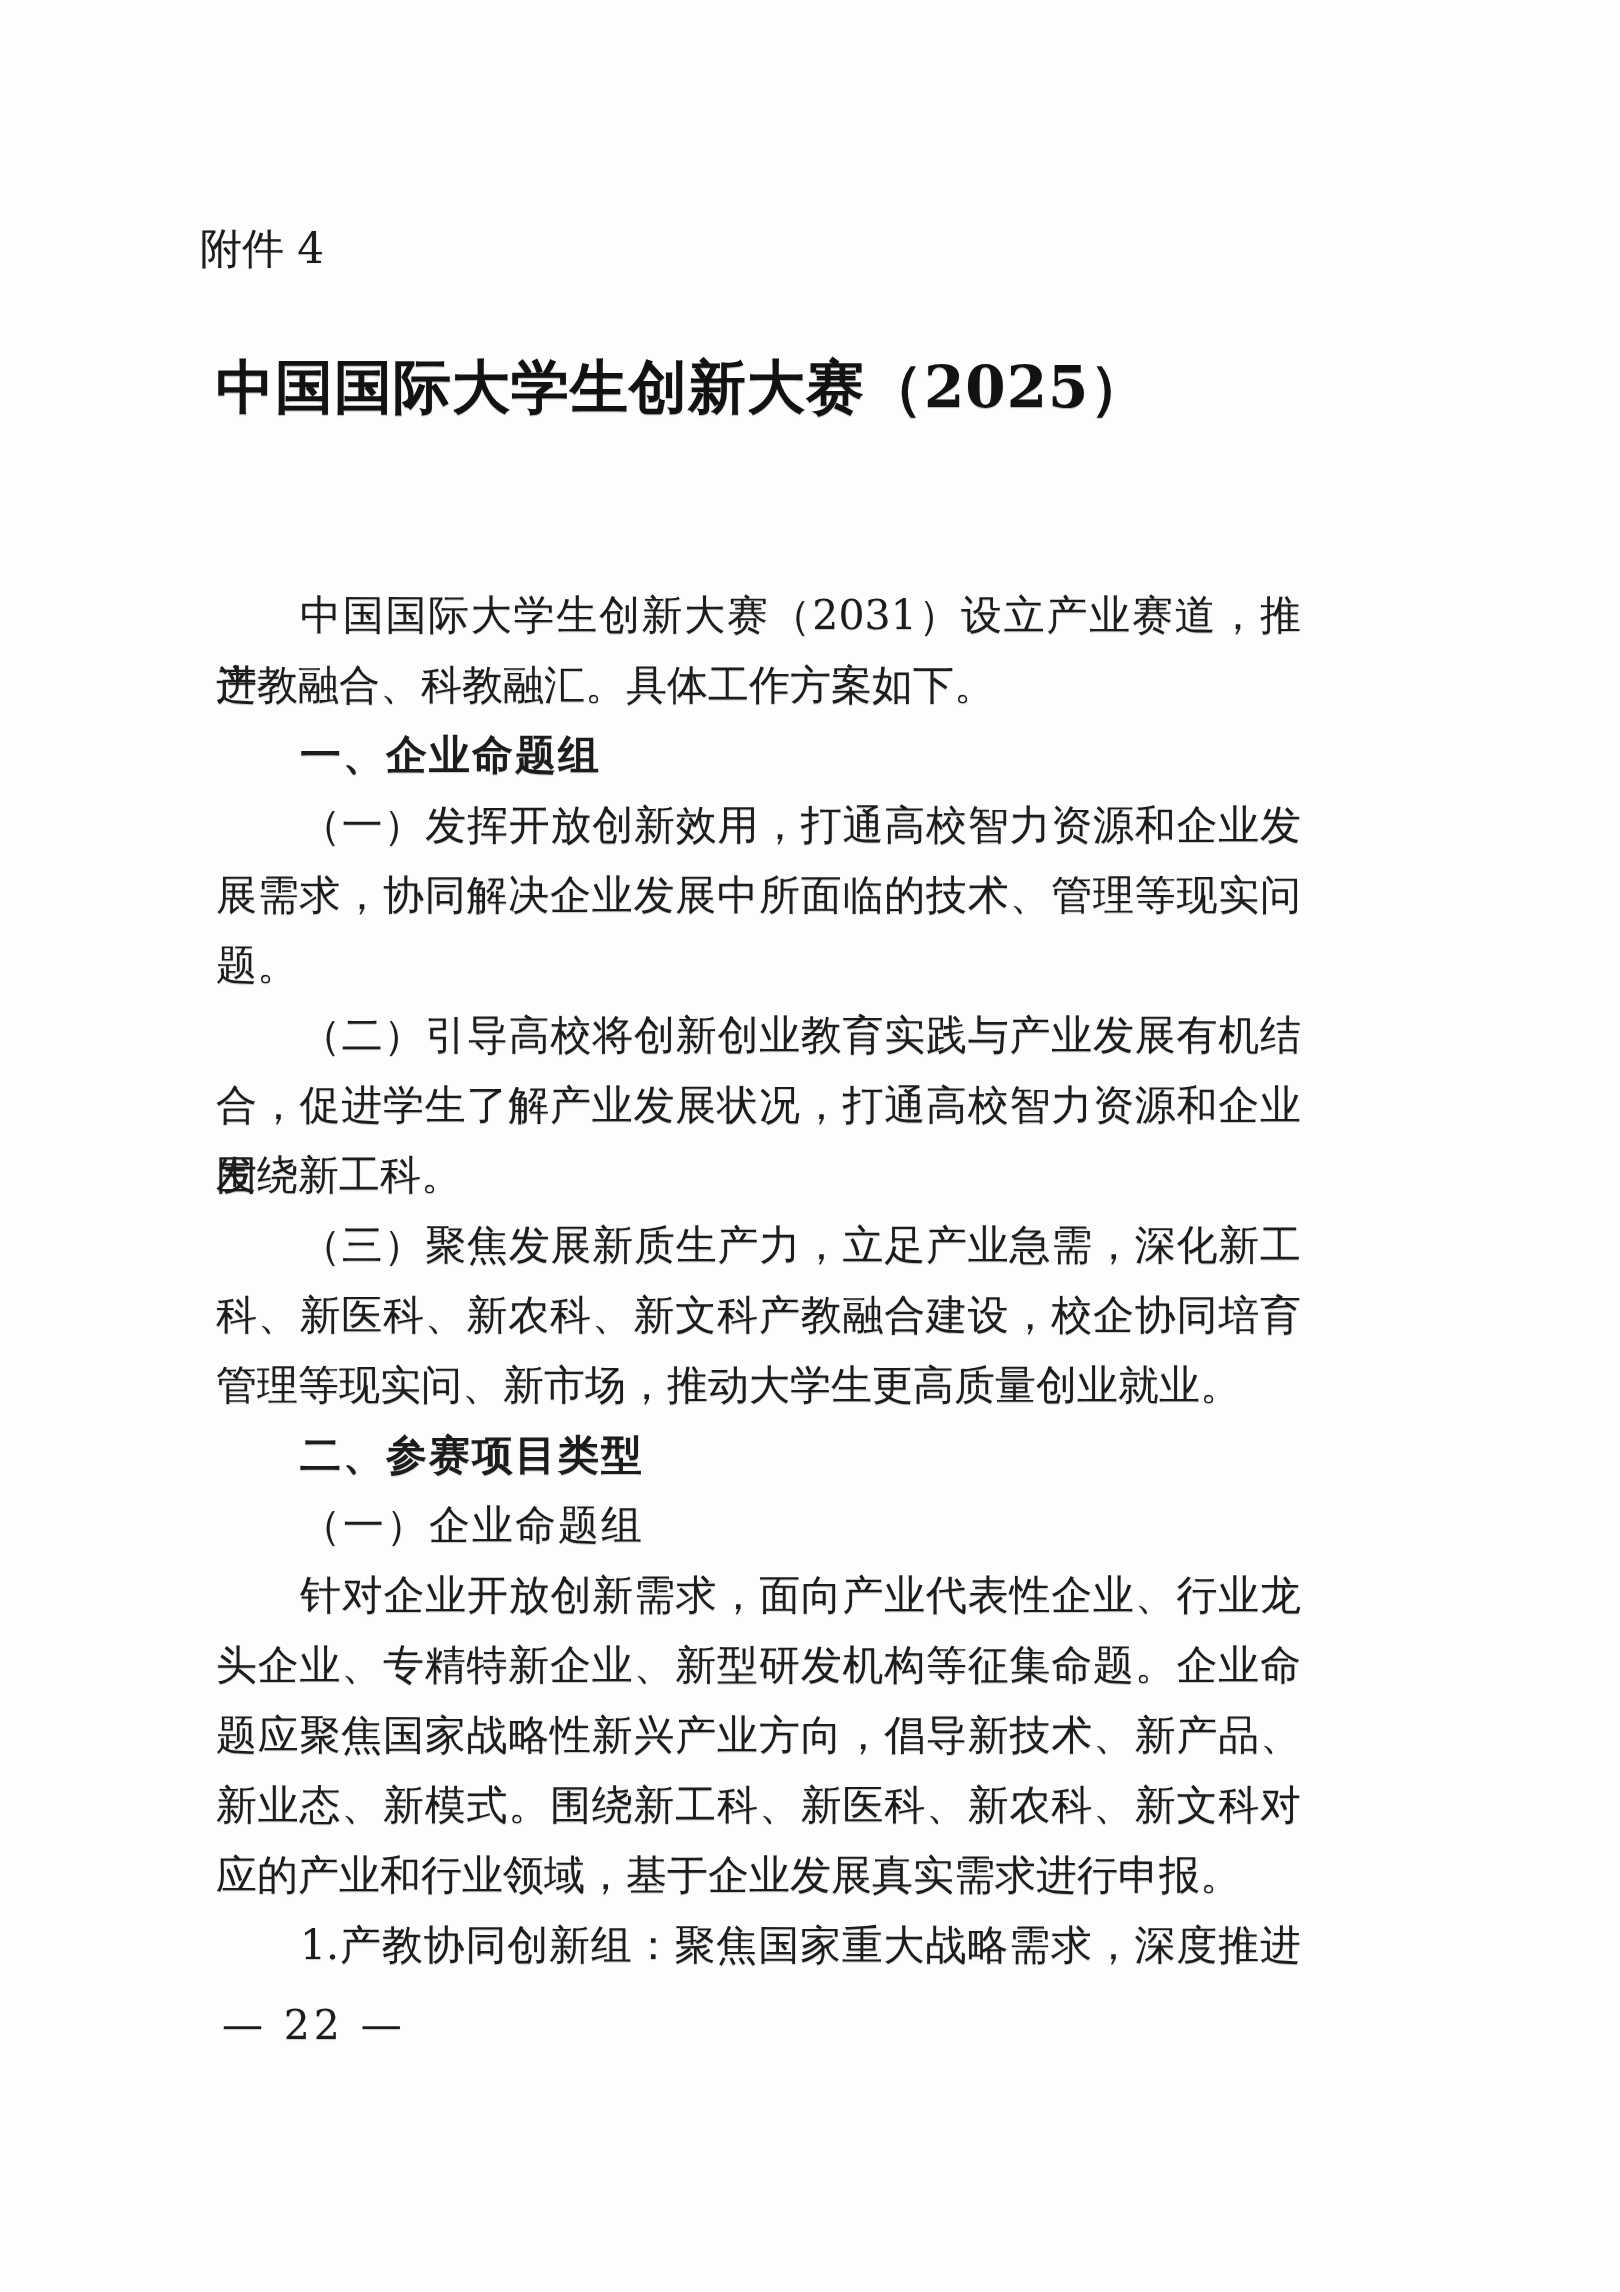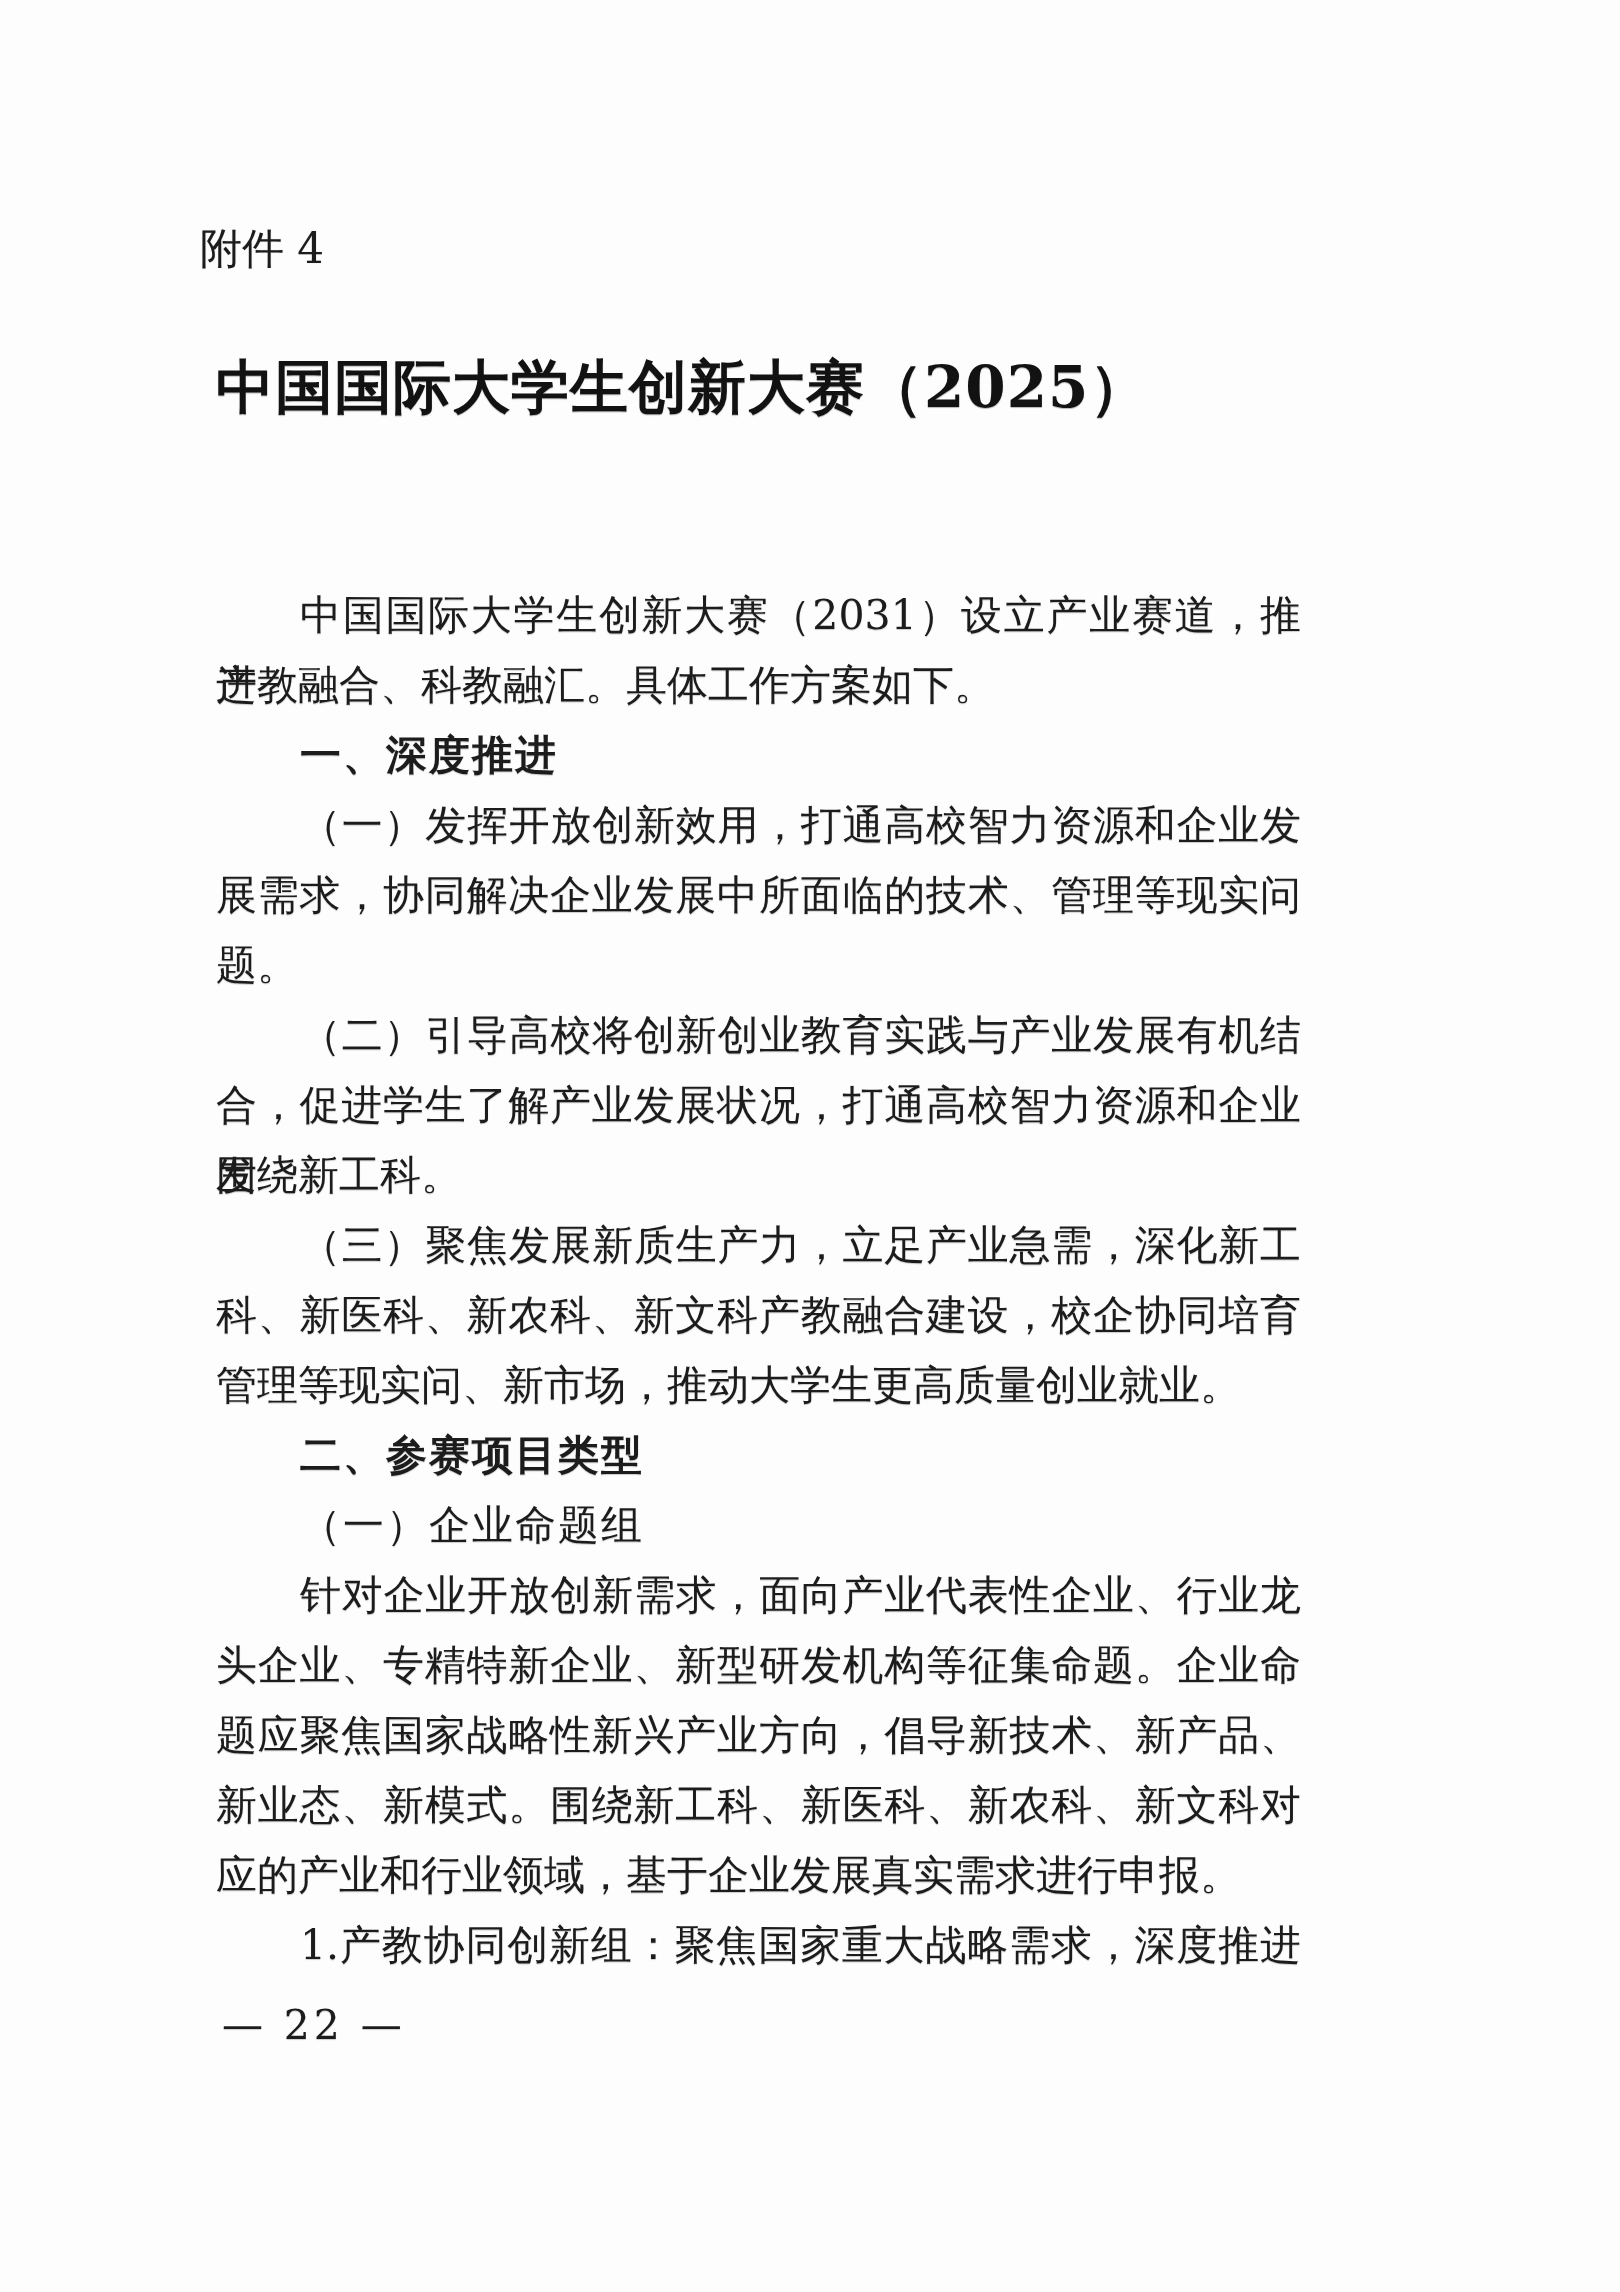--- a/index.html
+++ b/index.html
@@ -71,21 +71,21 @@
 
   <div class="attachment">附件 4</div>
 
   <h1 class="title">
     <span class="title-line">中国国际大学生创新大赛（2025）</span>
   </h1>
 
   <div class="content" id="body-lines">
       <div class="ln jf ind">中国国际大学生创新大赛（2031）设立产业赛道，推进</div>
       <div class="ln">产教融合、科教融汇。具体工作方案如下。</div>
-      <div class="ln hei ind">一、深度推进</div>
+      <div class="ln hei ind">一、企业命题组</div>
       <div class="ln jf ind">（一）发挥开放创新效用，打通高校智力资源和企业发</div>
       <div class="ln jf">展需求，协同解决企业发展中所面临的技术、管理等现实问</div>
       <div class="ln">题。</div>
       <div class="ln jf ind">（二）引导高校将创新创业教育实践与产业发展有机结</div>
       <div class="ln jf">合，促进学生了解产业发展状况，打通高校智力资源和企业发</div>
       <div class="ln">围绕新工科。</div>
       <div class="ln jf ind">（三）聚焦发展新质生产力，立足产业急需，深化新工</div>
       <div class="ln jf">科、新医科、新农科、新文科产教融合建设，校企协同培育</div>
       <div class="ln">管理等现实问、新市场，推动大学生更高质量创业就业。</div>
       <div class="ln hei ind">二、参赛项目类型</div>

